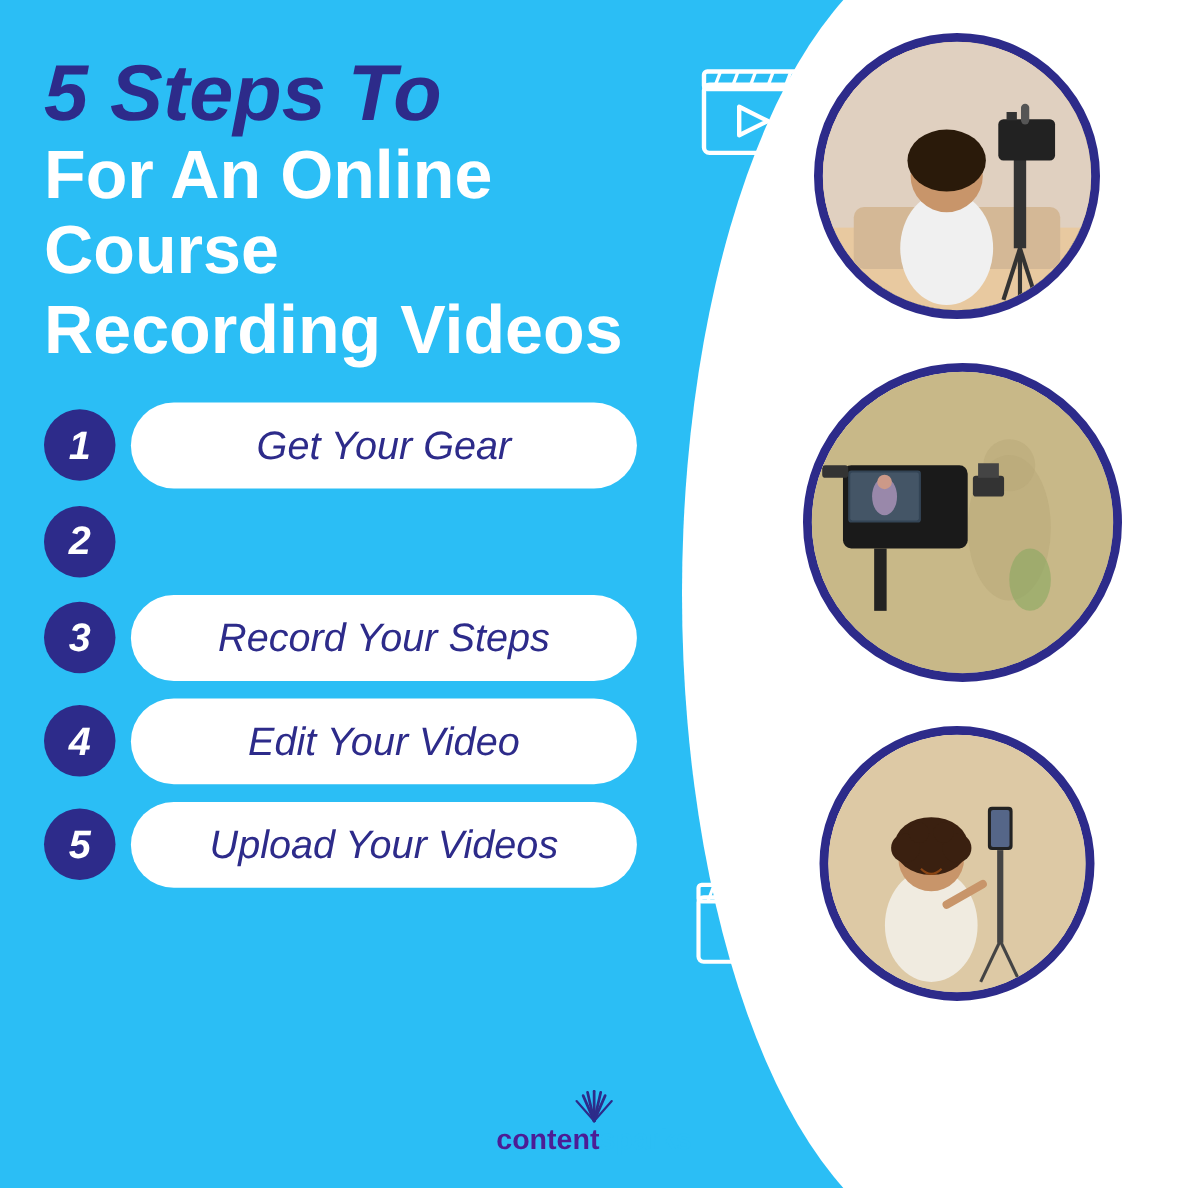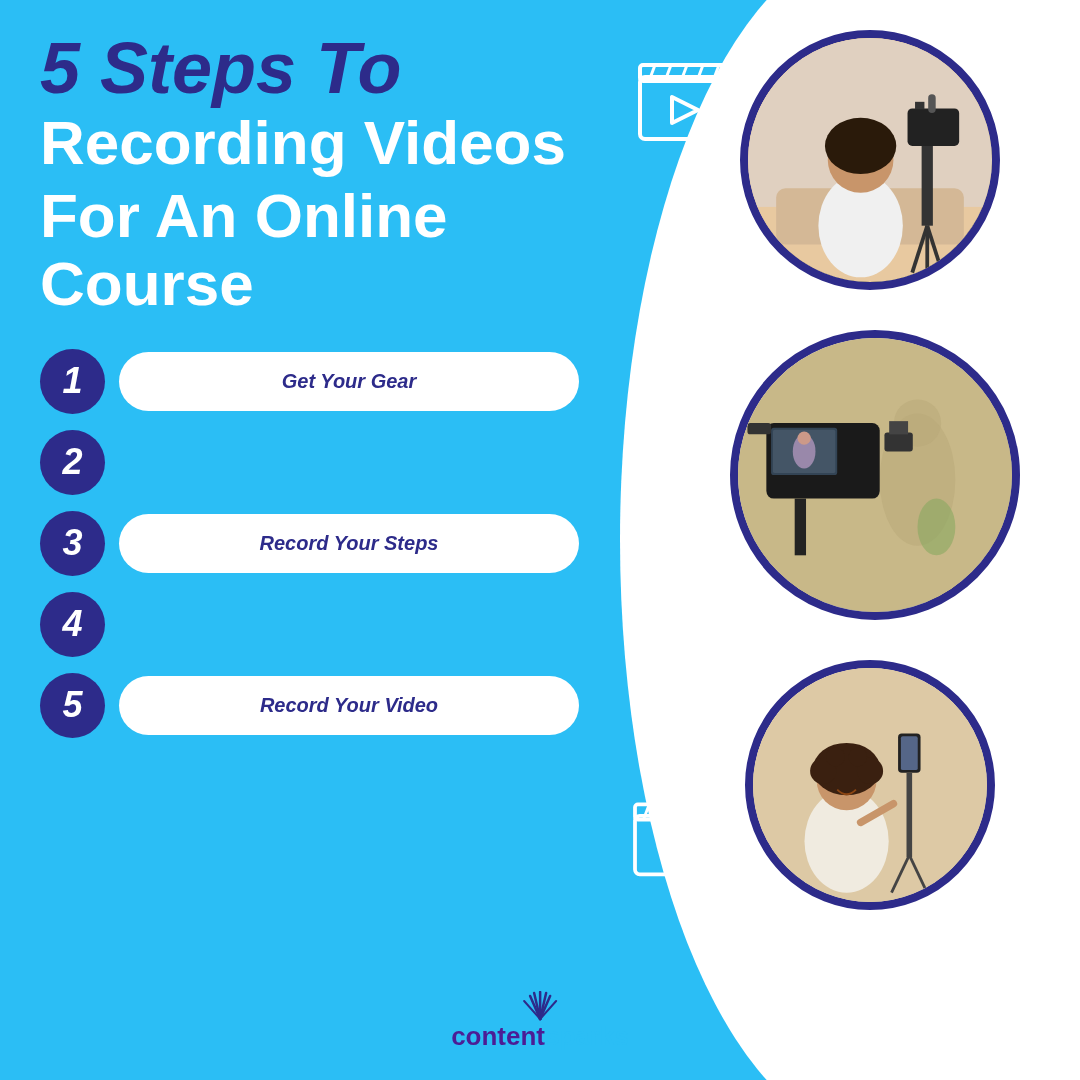--- a/index.html
+++ b/index.html
@@ -83,21 +83,21 @@
     .circle-bottom .circle-img-inner {
       background: linear-gradient(135deg, #f5e0c0 0%, #d4a870 30%, #888 60%, #555 100%);
       position: relative;
       overflow: hidden;
     }
 
     
     .left-content {
       position: absolute;
       left: 40px;
-      top: 32px;
+      top: 49px;
       width: 580px;
     }
 
     .title-steps {
       font-size: 72px;
       font-weight: 900;
       color: #2D2B8A;
       line-height: 1;
       font-style: italic;
     }
@@ -136,22 +136,22 @@
       font-style: italic;
     }
 
     .step-label {
       background: white;
       border-radius: 40px;
       margin-left: 14px;
       flex: 1;
       max-width: 460px;
       padding: 18px 30px;
-      font-size: 20px;
-      font-weight: 700;
+      font-size: 36px;
+      font-weight: 400;
       color: #2D2B8A;
       text-align: center;
       font-style: italic;
     }
 
     
     .clapper-top {
       position: absolute;
       top: 55px;
       right: 345px;
@@ -310,47 +310,48 @@
       <line x1="68" y1="10" x2="62" y2="26" stroke="white" stroke-width="3"></line>
       <line x1="84" y1="10" x2="78" y2="26" stroke="white" stroke-width="3"></line>
       <polygon points="37,42 37,68 63,55" fill="none" stroke="white" stroke-width="4" stroke-linejoin="round"></polygon>
     </svg>
   </div>
 
   <div class="left-content">
 
     <div>
       <div class="title-steps">5 Steps To</div>
+      <div class="title-main">For An Online Course</div>
       <div class="title-main">Recording Videos</div>
-      <div class="title-main">For An Online Course</div>
     </div>
 
     <div class="steps-list">
 
       <div class="step-row">
         <div class="step-number">1</div>
         <div class="step-label">Get Your Gear</div>
       </div>
 
       <div class="step-row">
         <div class="step-number">2</div>
       </div>
 
       <div class="step-row">
         <div class="step-number">3</div>
         <div class="step-label">Record Your Steps</div>
       </div>
 
       <div class="step-row">
         <div class="step-number">4</div>
+        <div class="step-label">Edit Your Video</div>
       </div>
 
       <div class="step-row">
         <div class="step-number">5</div>
-        <div class="step-label">Record Your Video</div>
+        <div class="step-label">Upload Your Videos</div>
       </div>
 
     </div>
   </div>
 
   <div class="logo">
 
     <svg width="80" height="30" viewBox="0 0 80 30" xmlns="http://www.w3.org/2000/svg">
       <line x1="40" y1="28" x2="30" y2="5" stroke="#2D2B8A" stroke-width="2.5" stroke-linecap="round"></line>
       <line x1="40" y1="28" x2="34" y2="2" stroke="#2D2B8A" stroke-width="2.5" stroke-linecap="round"></line>

